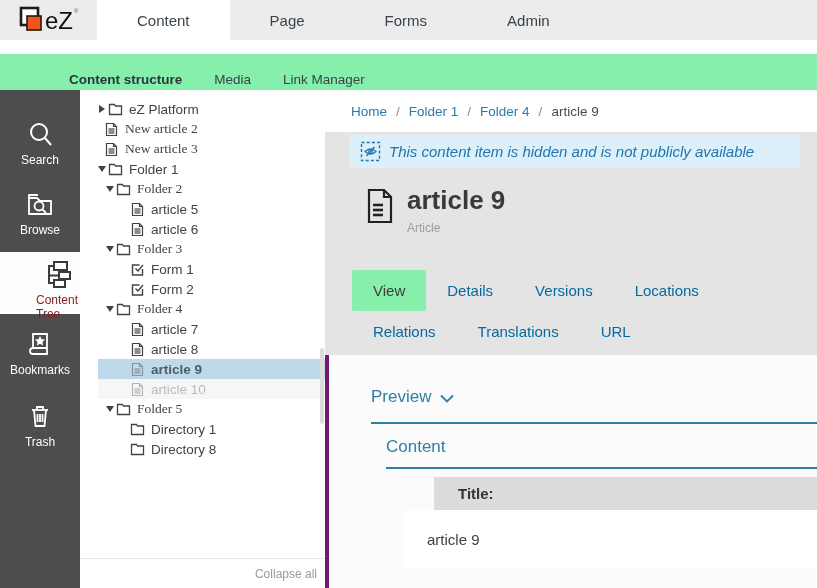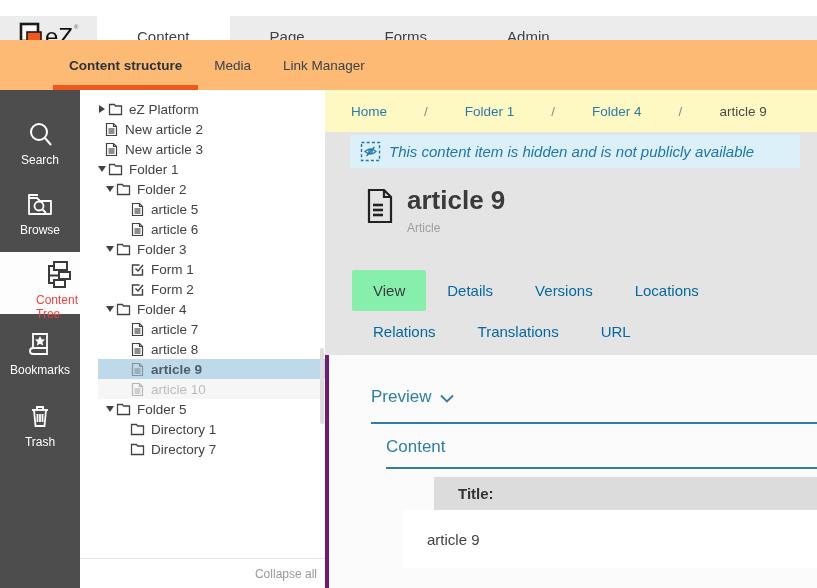--- a/index.html
+++ b/index.html
@@ -1,76 +1,76 @@
 <!DOCTYPE html>
 <html><head>
 <meta charset="utf-8">
 <style>
   * { margin:0; padding:0; box-sizing:border-box; }
   html,body { width:817px; height:588px; overflow:hidden;
     font-family:"Liberation Sans", sans-serif; background:#fff; color:#424242; }
 
   
-  #topbar { position:absolute; left:0; top:16px; width:817px; height:40px; background:#ececec; }
+  #topbar { position:absolute; left:0; top:0; width:817px; height:40px; background:#ececec; }
   #logo-area { position:absolute; left:0; top:0; width:97px; height:40px; background:#ececec;
     display:flex; align-items:center; justify-content:center; }
   #logo-area svg { display:block; }
   #top-nav { position:absolute; left:97px; top:0; height:40px; display:flex; }
   .top-tab { height:40px; padding:0 40px; display:flex; align-items:center;
     font-size:15px; color:#39434c; cursor:pointer; }
   .top-tab.active { background:#ffffff; }
 
   
-  #subnav { position:absolute; left:0; top:40px; width:817px; height:50px; background:#fdba74; }
+  #subnav { position:absolute; left:0; top:54px; width:817px; height:50px; background:#86efac; }
   #subnav-items { position:absolute; left:53px; top:0; height:50px; display:flex; }
   .sub-tab { position:relative; height:50px; display:flex; align-items:center;
     padding:0 16px; font-size:13.5px; color:#39434c; cursor:pointer; }
   .sub-tab.active { font-weight:bold; color:#2b343c; }
   .sub-tab.active::after { content:""; position:absolute; left:0; right:0; bottom:0;
     height:5px; background:#f0571d; }
 
   
   #sidebar { position:absolute; left:0; top:90px; width:80px; height:498px; background:#4d4d4d; }
   .side-item { position:absolute; left:0; width:80px; display:flex; flex-direction:column;
     align-items:center; color:#fff; font-size:12px; cursor:pointer; padding-top:8px; }
   .side-item .lbl { margin-top:5px; }
-  .side-item.active { background:#fdfdfd; color:#ef4444;padding-left:36px; }
+  .side-item.active { background:#fdfdfd; color:#7f1d1d;padding-left:36px; }
   .side-item svg { display:block; }
 
   
   #tree-panel { position:absolute; left:80px; top:90px; width:245px; height:498px; background:#fff; }
   #tree { position:absolute; left:0; top:9px; width:245px; }
   .trow { height:20px; display:flex; align-items:center; font-size:13.5px; color:#424242;
     cursor:pointer; white-space:nowrap; }
   .trow .caret { width:12px; display:inline-flex; justify-content:center; flex:0 0 12px; }
   .trow .icon { width:15px; height:15px; margin-right:6px; flex:0 0 15px; display:inline-flex; }
   .trow.d0 { padding-left:16px; }
-  .trow.d1 { padding-left:24px; }
+  .trow.d1 { padding-left:24px;font-family:Liberation Serif, serif; }
   .trow.d2 { padding-left:50px; }
   .trow.selected { background:linear-gradient(to right, transparent 18px, #bed9e9 18px);
     font-weight:bold; color:#4d5d69; }
   .trow.selected .icon { opacity:.45; }
   .trow.hidden-item { background:linear-gradient(to right, transparent 18px, #f6f6f6 18px);
     color:#bcbcbc; }
   .trow.hidden-item .icon { opacity:.35; }
   .car-exp { width:0; height:0; border-left:4px solid transparent;
     border-right:4px solid transparent; border-top:6px solid #424242; }
   .car-col { width:0; height:0; border-top:4px solid transparent;
     border-bottom:4px solid transparent; border-left:6px solid #424242; }
   #tree-scrollthumb { position:absolute; right:1px; top:258px; width:4px; height:76px;
     background:#dcdcdc; border-radius:2px; }
   #tree-footer { position:absolute; left:0; bottom:0; width:245px; height:30px;
     border-top:1px solid #e6e6e6; display:flex; align-items:center; justify-content:flex-end;
     padding-right:8px; font-size:12px; color:#9a9a9a; background:#fff; }
   #collapse-all { cursor:pointer; }
 
   
   #main { position:absolute; left:325px; top:90px; width:492px; height:498px; background:#e4e4e4; }
-  #breadcrumb { position:absolute; left:0; top:0; width:492px; height:42px; background:#fef9c3;
-    display:flex; align-items:center; padding-left:26px; font-size:13.5px; color:#5a5a5a;gap:28px; }
+  #breadcrumb { position:absolute; left:0; top:0; width:492px; height:42px; background:#ffffff;
+    display:flex; align-items:center; padding-left:26px; font-size:13.5px; color:#5a5a5a; }
   #breadcrumb .bc-link { color:#2b7bab; cursor:pointer; }
   #breadcrumb .bc-sep { margin:0 9px; color:#8a8a8a; }
   #breadcrumb .bc-current { color:#4a4a4a; }
 
   #alert { position:absolute; left:25px; top:45px; width:450px; height:33px; background:#dcf0fa;
     display:flex; align-items:center; padding-left:10px; color:#2176ae; font-size:15px;
     font-style:italic; }
   #alert svg { margin-right:8px; flex:0 0 auto; }
 
   #title-block { position:absolute; left:41px; top:95px; display:flex; }
@@ -372,21 +372,21 @@
           </svg>
         </span>
       <span>Directory 1</span>
     </div>
     <div class="trow d2">
       <span class="icon">
           <svg width="15" height="15" viewBox="0 0 15 15" fill="none" stroke="#424242" stroke-width="1.3">
             <path d="M1.5 4 v-1.5 h5 l1 1.5 h6 v8.5 h-12 z"></path>
           </svg>
         </span>
-      <span>Directory 7</span>
+      <span>Directory 8</span>
     </div>
   </div>
   <div id="tree-scrollthumb"></div>
   <div id="tree-footer">
     <span id="collapse-all">Collapse all</span>
   </div>
 </div>
 
 <div id="main">
 

